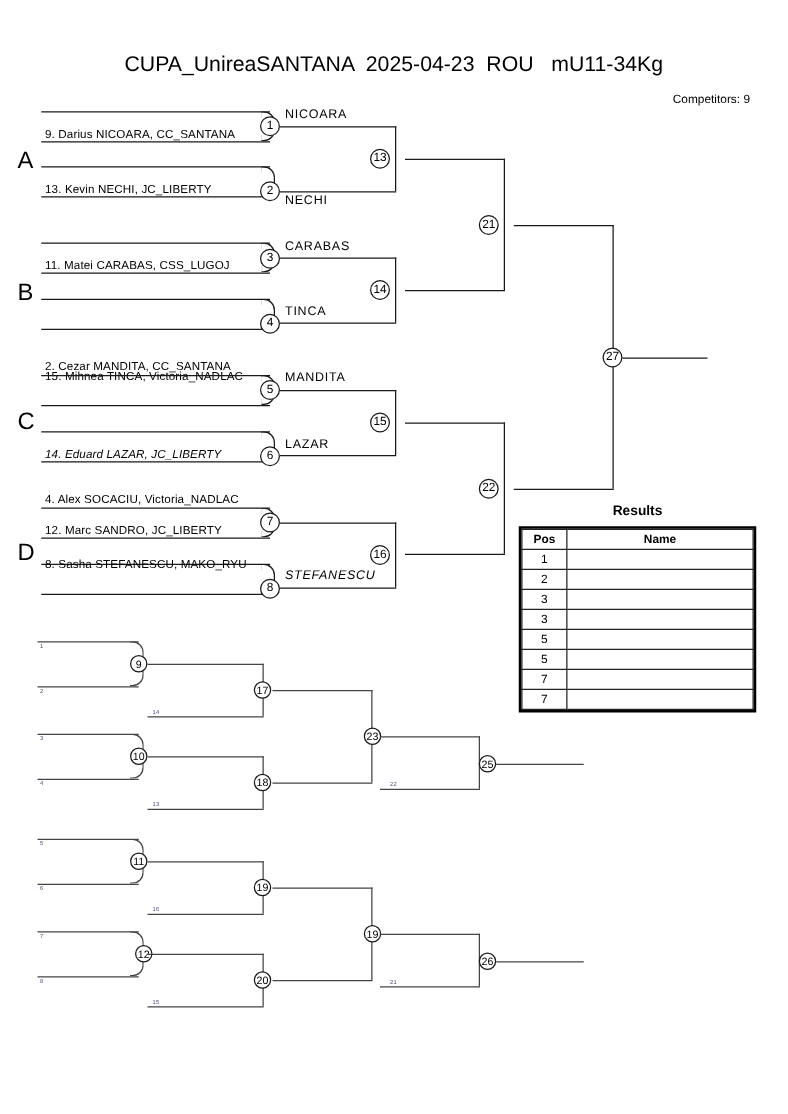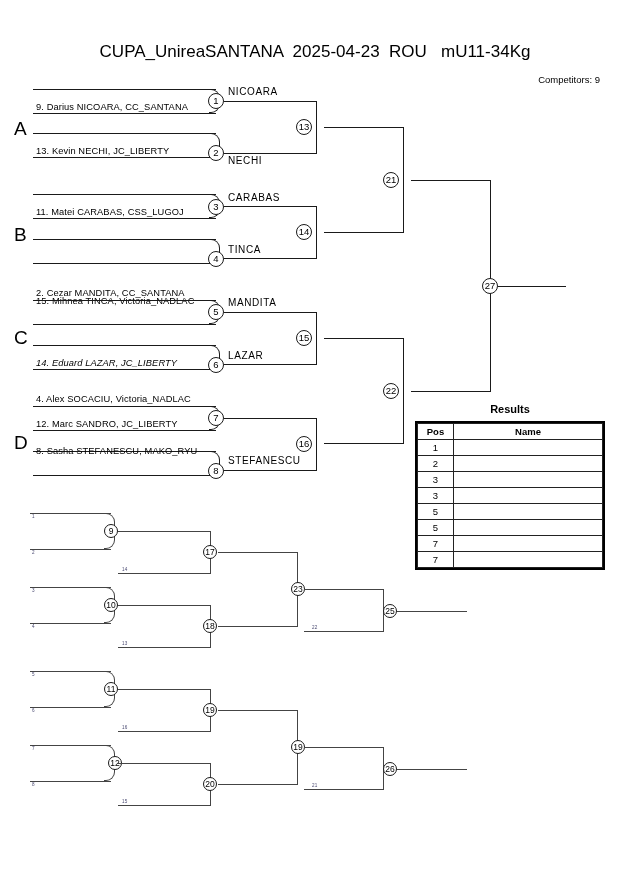--- a/index.html
+++ b/index.html
@@ -169,21 +169,21 @@
   <div class="elbow" style="left:209px; top:406px; width:11px; height:24px;"></div>
   <div class="cname" style="left:36px; top:394px;">4. Alex SOCACIU, Victoria_NADLAC</div>
   <div class="cname" style="left:36px; top:419px;">12. Marc SANDRO, JC_LIBERTY</div>
   <div class="bout" style="left:208px; top:410px;">7</div>
 
   <div class="hline" style="left:33px; top:451px; width:183px;"></div>
   <div class="hline" style="left:33px; top:475px; width:183px;"></div>
   <div class="elbow" style="left:209px; top:451px; width:11px; height:24px;"></div>
   <div class="cname" style="left:36px; top:446px;">8. Sasha STEFANESCU, MAKO_RYU</div>
   <div class="bout" style="left:208px; top:463px;">8</div>
-  <div class="wname" style="left:228px; top:455px;">STEFANESCU</div>
+  <div class="wname" style="left:228px; top:455px;font-style:italic;">STEFANESCU</div>
 
   <div class="hline" style="left:224px; top:101px; width:93px;"></div>
   <div class="hline" style="left:224px; top:153px; width:93px;"></div>
   <div class="vline" style="left:316px; top:101px; height:52px;"></div>
   <div class="bout" style="left:296px; top:119px;">13</div>
 
   <div class="hline" style="left:224px; top:206px; width:93px;"></div>
   <div class="hline" style="left:224px; top:258px; width:93px;"></div>
   <div class="vline" style="left:316px; top:206px; height:52px;"></div>
   <div class="bout" style="left:296px; top:224px;">14</div>

